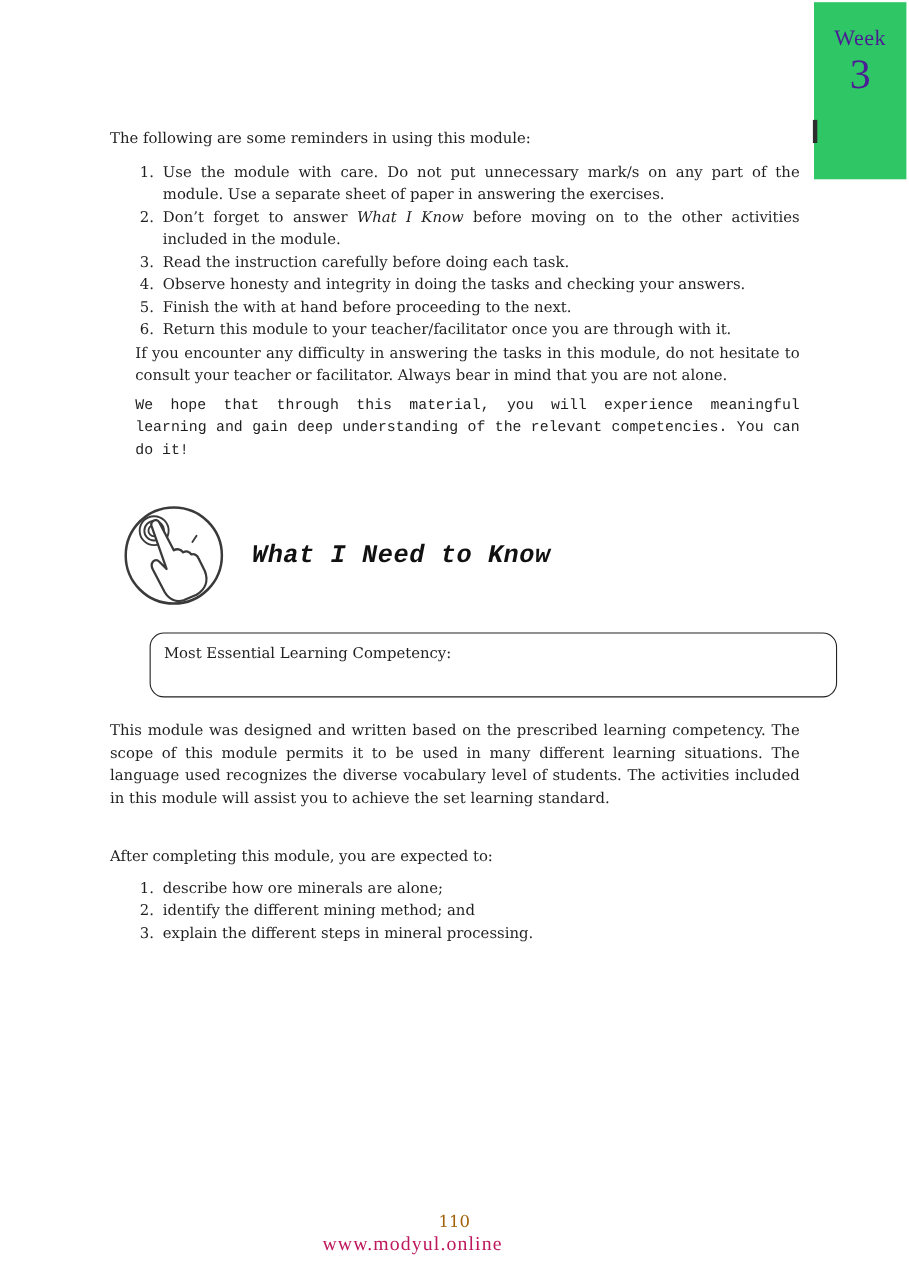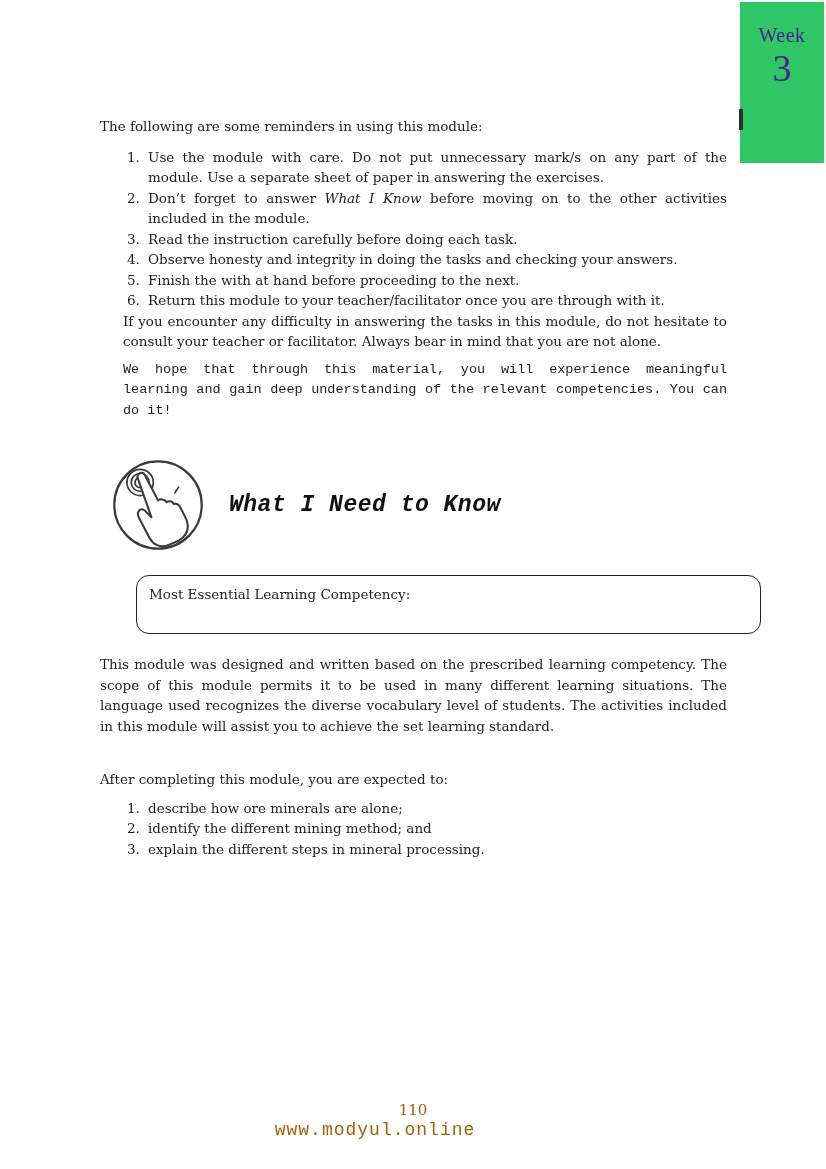--- a/index.html
+++ b/index.html
@@ -96,23 +96,23 @@
   }
 
   
   .page-number {
     position: absolute; left: 0; top: 1100px; width: 826px;
     text-align: center; font-size: 15px; color: #a16207;
   }
   .watermark {
     position: absolute; left: 0; top: 1120px; width: 750px;
     text-align: center;
-    font-family: Liberation Mono, monospace;
+    font-family: Liberation Serif, serif;
     font-size: 18px; letter-spacing: 1px;
-    color: #a16207;
+    color: #be185d;
   }
 </style>
 </head>
 <body>
 
 <div class="week-tab">
   <div class="week-label">Week</div>
   <div class="week-number">3</div>
 </div>
 <div class="tab-notch"></div>

